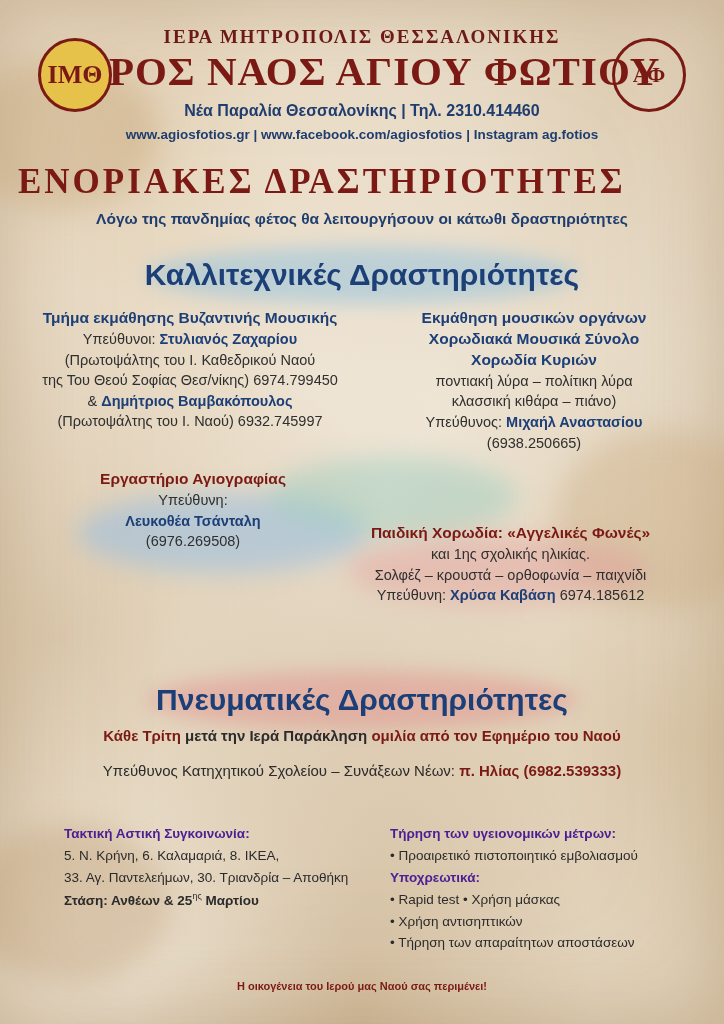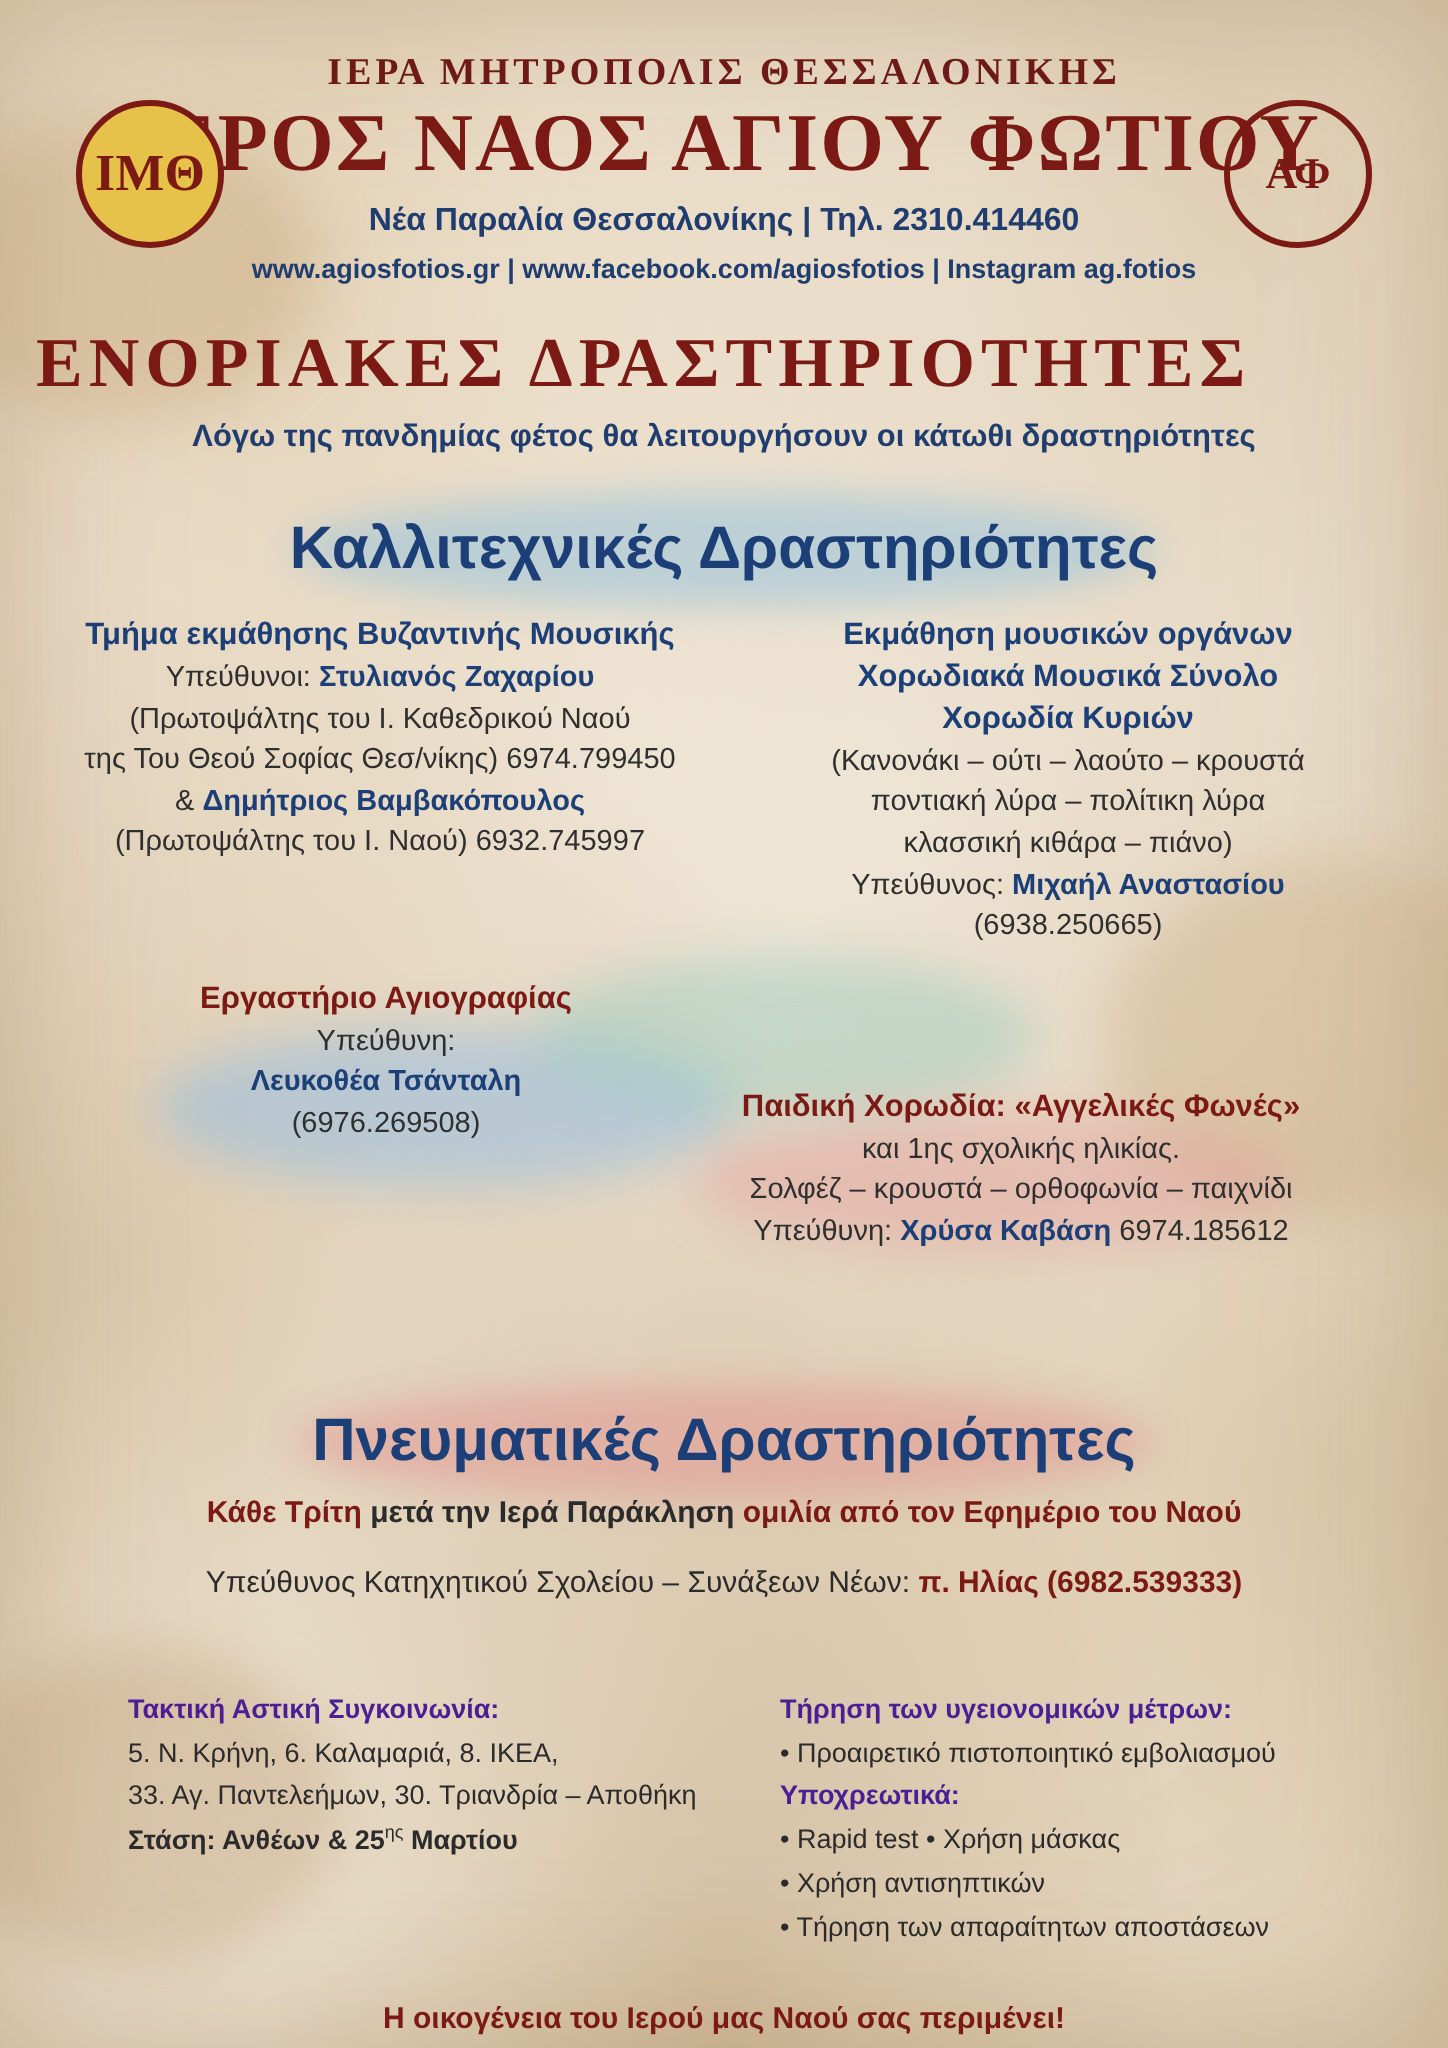--- a/index.html
+++ b/index.html
@@ -32,21 +32,21 @@
     font-size:19px;letter-spacing:2px;color:#6d1a17;font-weight:bold;
   }
   .church-name{
     font-family:"Liberation Serif", serif;
     font-size:41px;font-weight:bold;color:#7b1a14;letter-spacing:1px;
     margin-top:2px;line-height:1.05;
   }
   .address{font-size:16px;color:#1f3d6e;font-weight:bold;margin-top:9px;}
   .weblinks{font-size:13.5px;color:#1f3d6e;font-weight:bold;margin-top:7px;}
 
-  .seal{position:absolute;top:50px;width:74px;height:74px;}
+  .seal{position:absolute;top:38px;width:74px;height:74px;}
   .seal.left{left:20px;}
   .seal.right{right:20px;}
   .seal-circle{
     width:74px;height:74px;border-radius:50%;
     border:3px solid #7b1a14;box-sizing:border-box;
     display:flex;align-items:center;justify-content:center;
     font-family:"Liberation Serif", serif;font-weight:bold;color:#7b1a14;
   }
   .seal.left .seal-circle{background:#e7c24a;border-color:#7b1a14;font-size:26px;color:#7b1a14;}
   .seal.right .seal-circle{background:transparent;font-size:22px;}
@@ -93,21 +93,21 @@
   .spir-line2{text-align:center;margin-top:18px;font-size:15px;color:#2b2b2b;}
   .spir-line2 b{color:#7b1a14;}
 
   
   .bottom{display:flex;margin-top:44px;font-size:13.5px;}
   .bottom-left{flex:1;padding-left:46px;box-sizing:border-box;line-height:1.62;}
   .bottom-right{flex:1;padding-left:10px;box-sizing:border-box;line-height:1.62;}
   .bold-dark{font-weight:bold;color:#4c1d95;}
   .footer{
     text-align:center;margin-top:26px;
-    font-size:15px;font-weight:bold;color:#7b1a14;
+    font-size:11px;font-weight:bold;color:#7b1a14;
   }
   sup{font-size:9px;}
 </style>
 </head>
 <body>
 
 <div class="paper-edge"></div>
 <div class="stain" style="left:-40px;top:60px;width:200px;height:150px;background:rgba(196,160,112,0.35);"></div>
 <div class="stain" style="right:-50px;top:430px;width:220px;height:180px;background:rgba(196,160,112,0.30);"></div>
 <div class="stain" style="left:-30px;bottom:40px;width:200px;height:160px;background:rgba(186,150,105,0.33);"></div>
@@ -147,21 +147,20 @@
       <div class="blk-line">
         <span>&amp; </span><b>Δημήτριος Βαμβακόπουλος</b>
       </div>
       <div class="blk-line">(Πρωτοψάλτης του Ι. Ναού) 6932.745997</div>
     </div>
 
     <div class="col">
       <div class="blk-title">Εκμάθηση μουσικών οργάνων</div>
       <div class="blk-title">Χορωδιακά Μουσικά Σύνολο</div>
       <div class="blk-title">Χορωδία Κυριών</div>
-      <div class="blk-line">(Κανονάκι – ούτι – λαούτο – κρουστά</div>
       <div class="blk-line">ποντιακή λύρα – πολίτικη λύρα</div>
       <div class="blk-line">κλασσική κιθάρα – πιάνο)</div>
       <div class="blk-line">
         <span>Υπεύθυνος: </span><b>Μιχαήλ Αναστασίου</b>
       </div>
       <div class="blk-line">(6938.250665)</div>
     </div>
   </div>
 
   <div class="mid-area">

